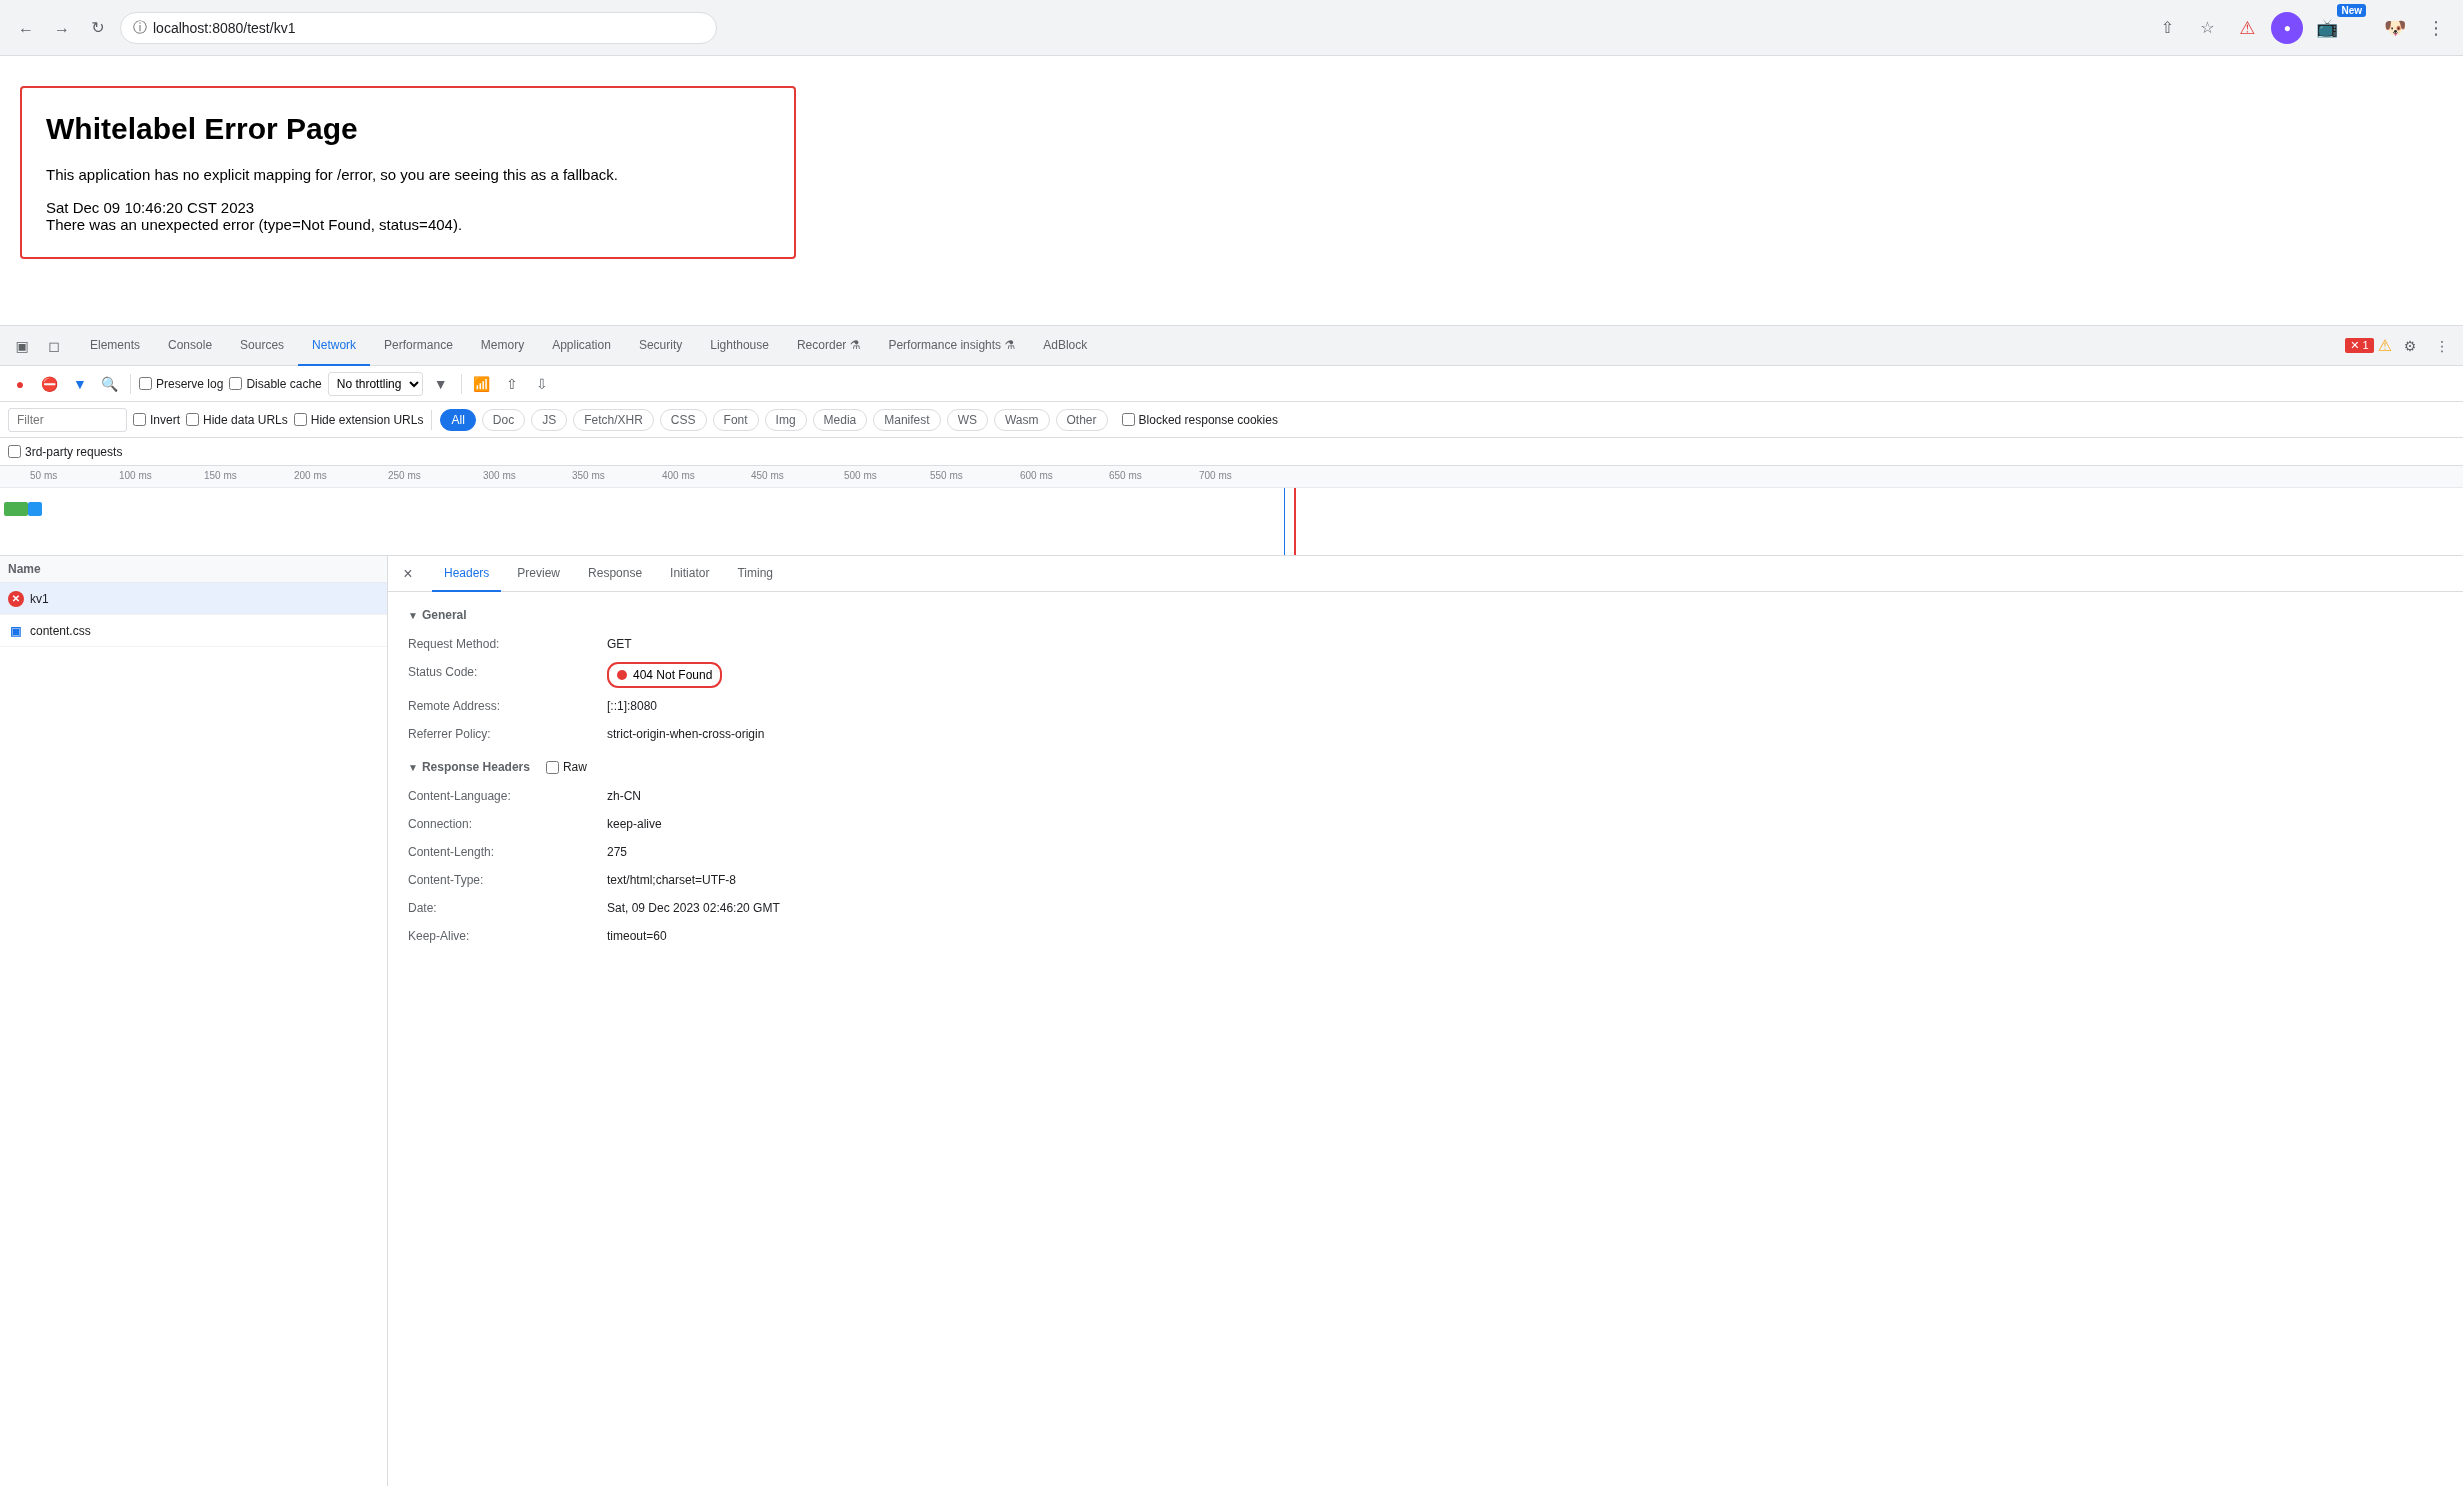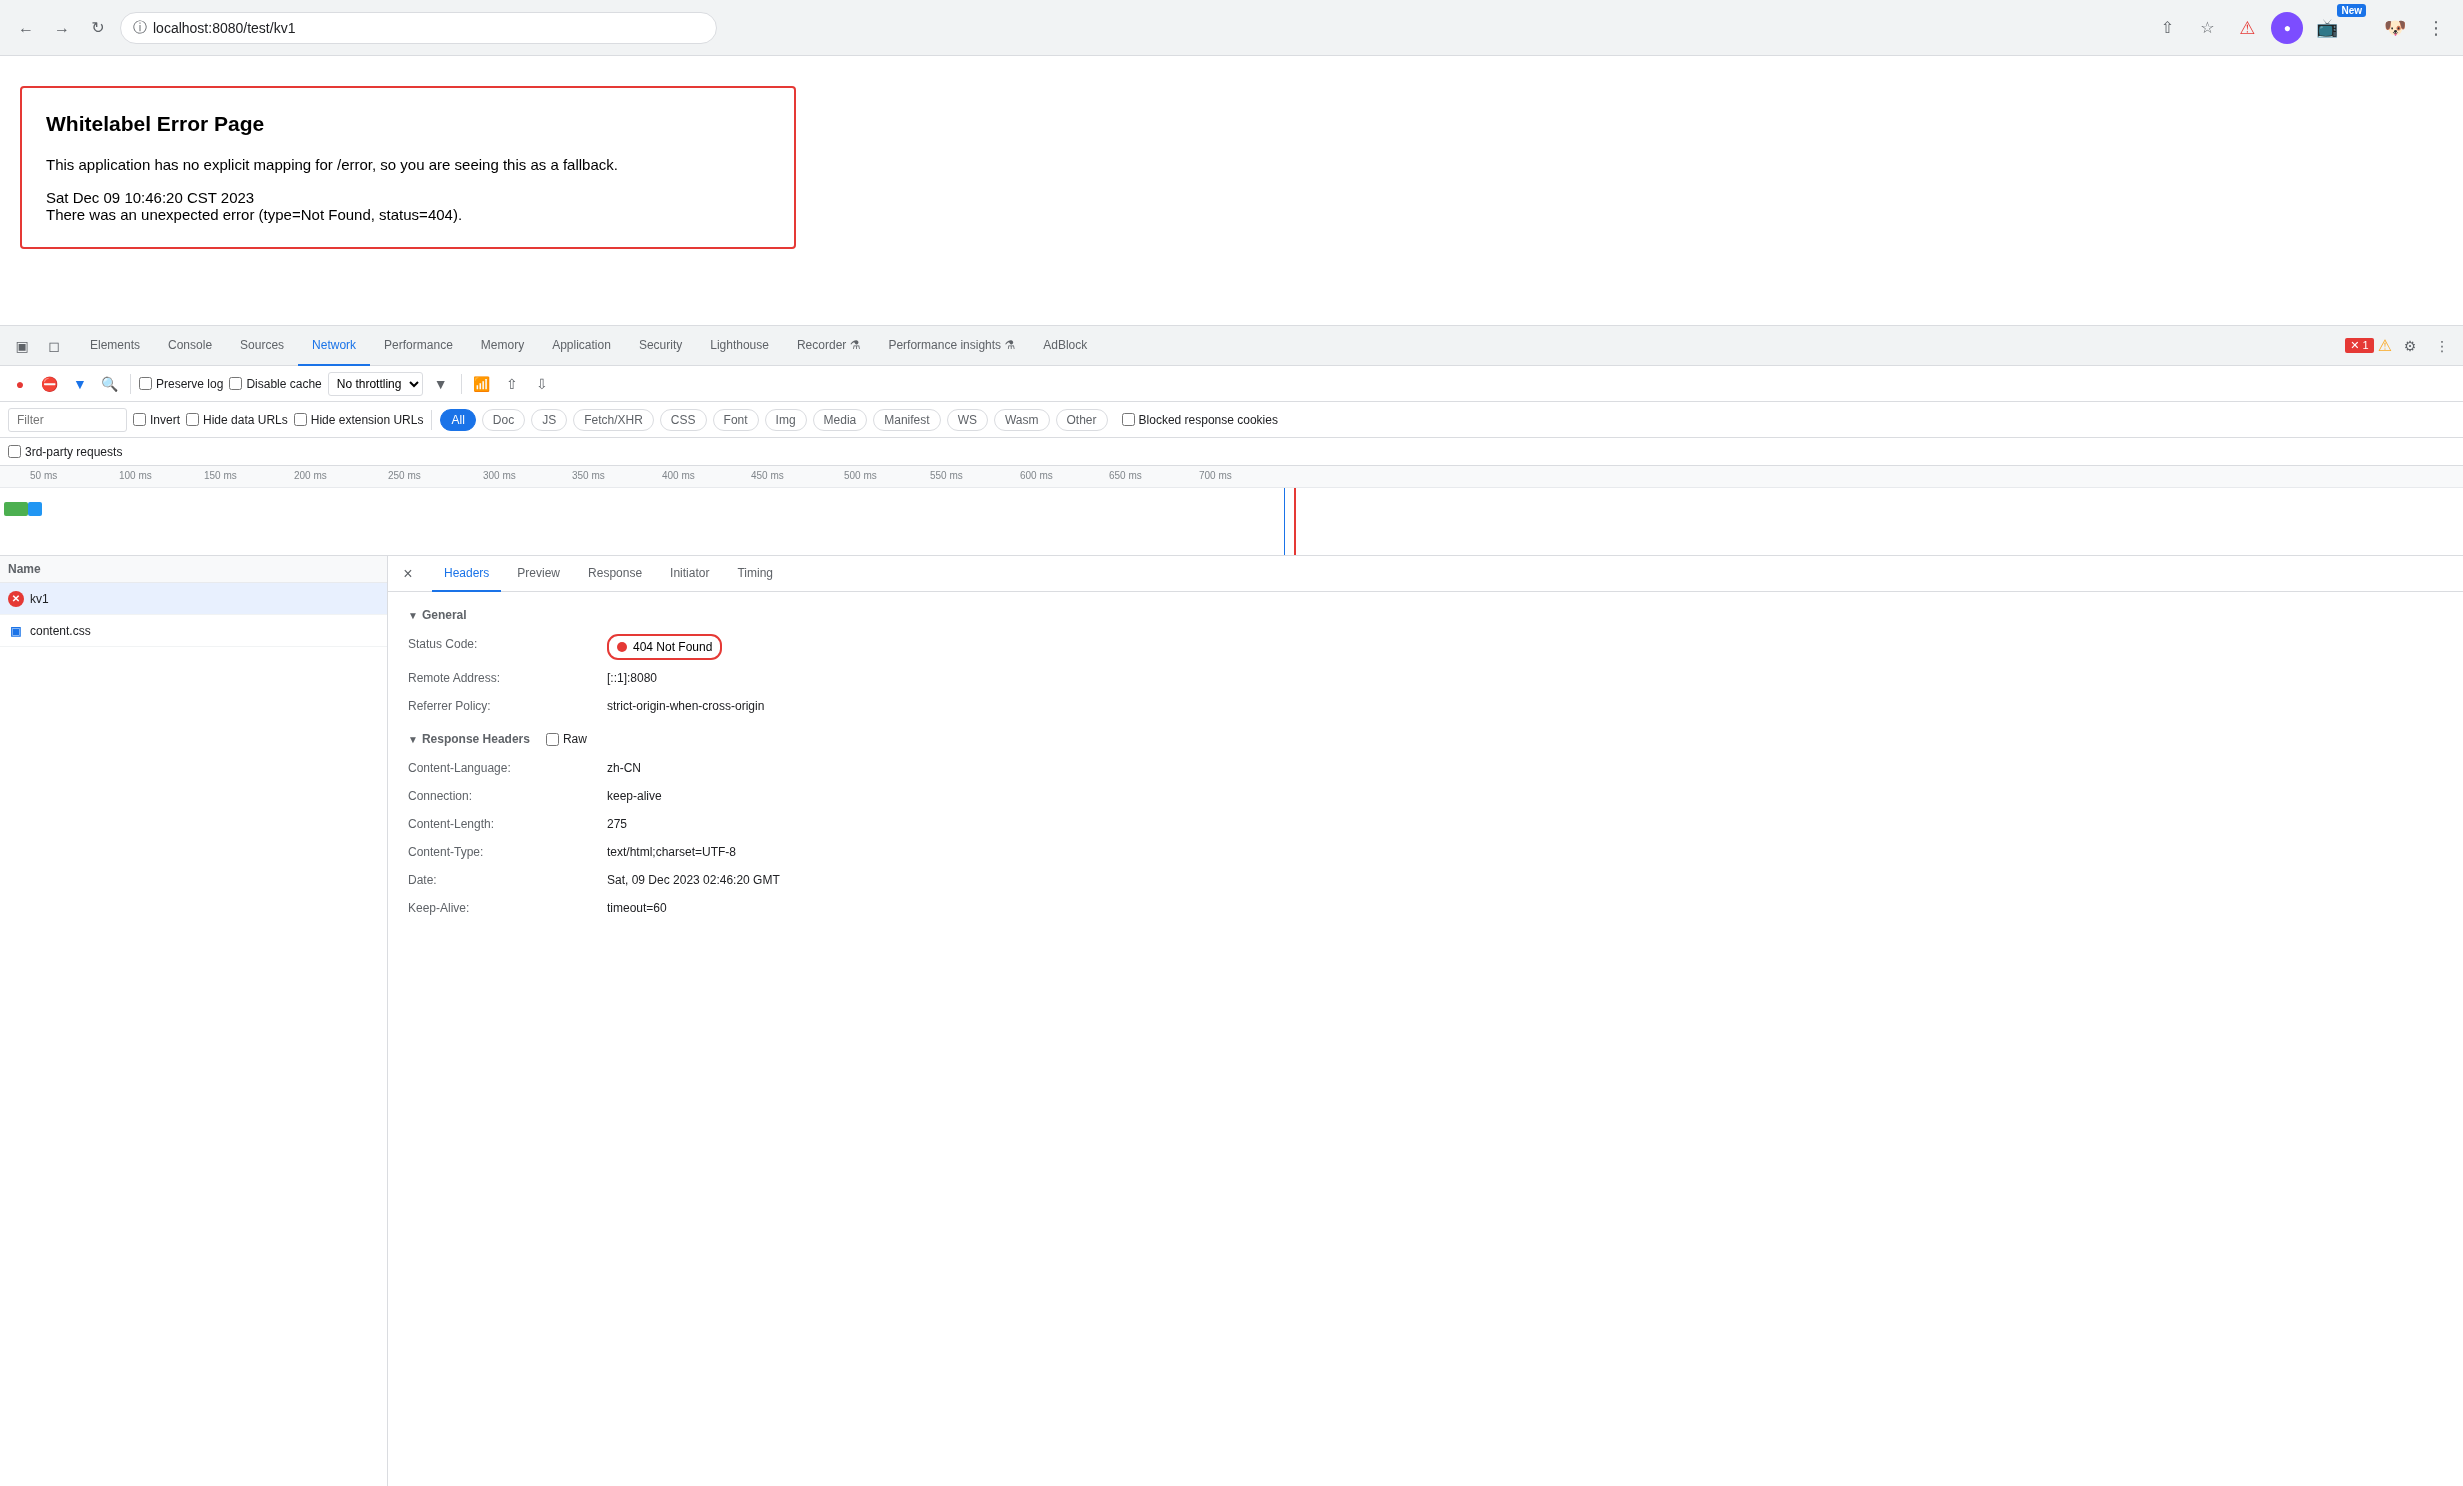--- a/index.html
+++ b/index.html
@@ -34,21 +34,21 @@
       padding: 30px 20px;
       height: 269px;
       background: #fff;
     }
     .error-box {
       border: 2px solid #e53935;
       border-radius: 4px;
       padding: 24px;
       max-width: 776px;
     }
-    .error-title { font-size: 21px; font-weight: bold; margin-bottom: 20px; }
+    .error-title { font-size: 30px; font-weight: bold; margin-bottom: 20px; }
     .error-desc { font-size: 15px; margin-bottom: 16px; }
     .error-time { font-size: 15px; margin-bottom: 0; }
     .error-detail { font-size: 15px; }
 
     
     .devtools {
       background: #fff;
       border-top: 1px solid #dadce0;
     }
     .devtools-tabs {
@@ -344,20 +344,24 @@
         <div class="detail-tab">Timing</div>
       </div>
 
       <div class="detail-content">
 
         <div class="section-title">
           <span>General</span>
         </div>
 
         <div class="detail-row">
+          <span class="detail-label">Request Method:</span>
+          <span class="detail-value">GET</span>
+        </div>
+        <div class="detail-row">
           <span class="detail-label">Status Code:</span>
           <div class="status-row">
             <div class="status-dot"></div>
             <span>404 Not Found</span>
           </div>
         </div>
         <div class="detail-row">
           <span class="detail-label">Remote Address:</span>
           <span class="detail-value">[::1]:8080</span>
         </div>

